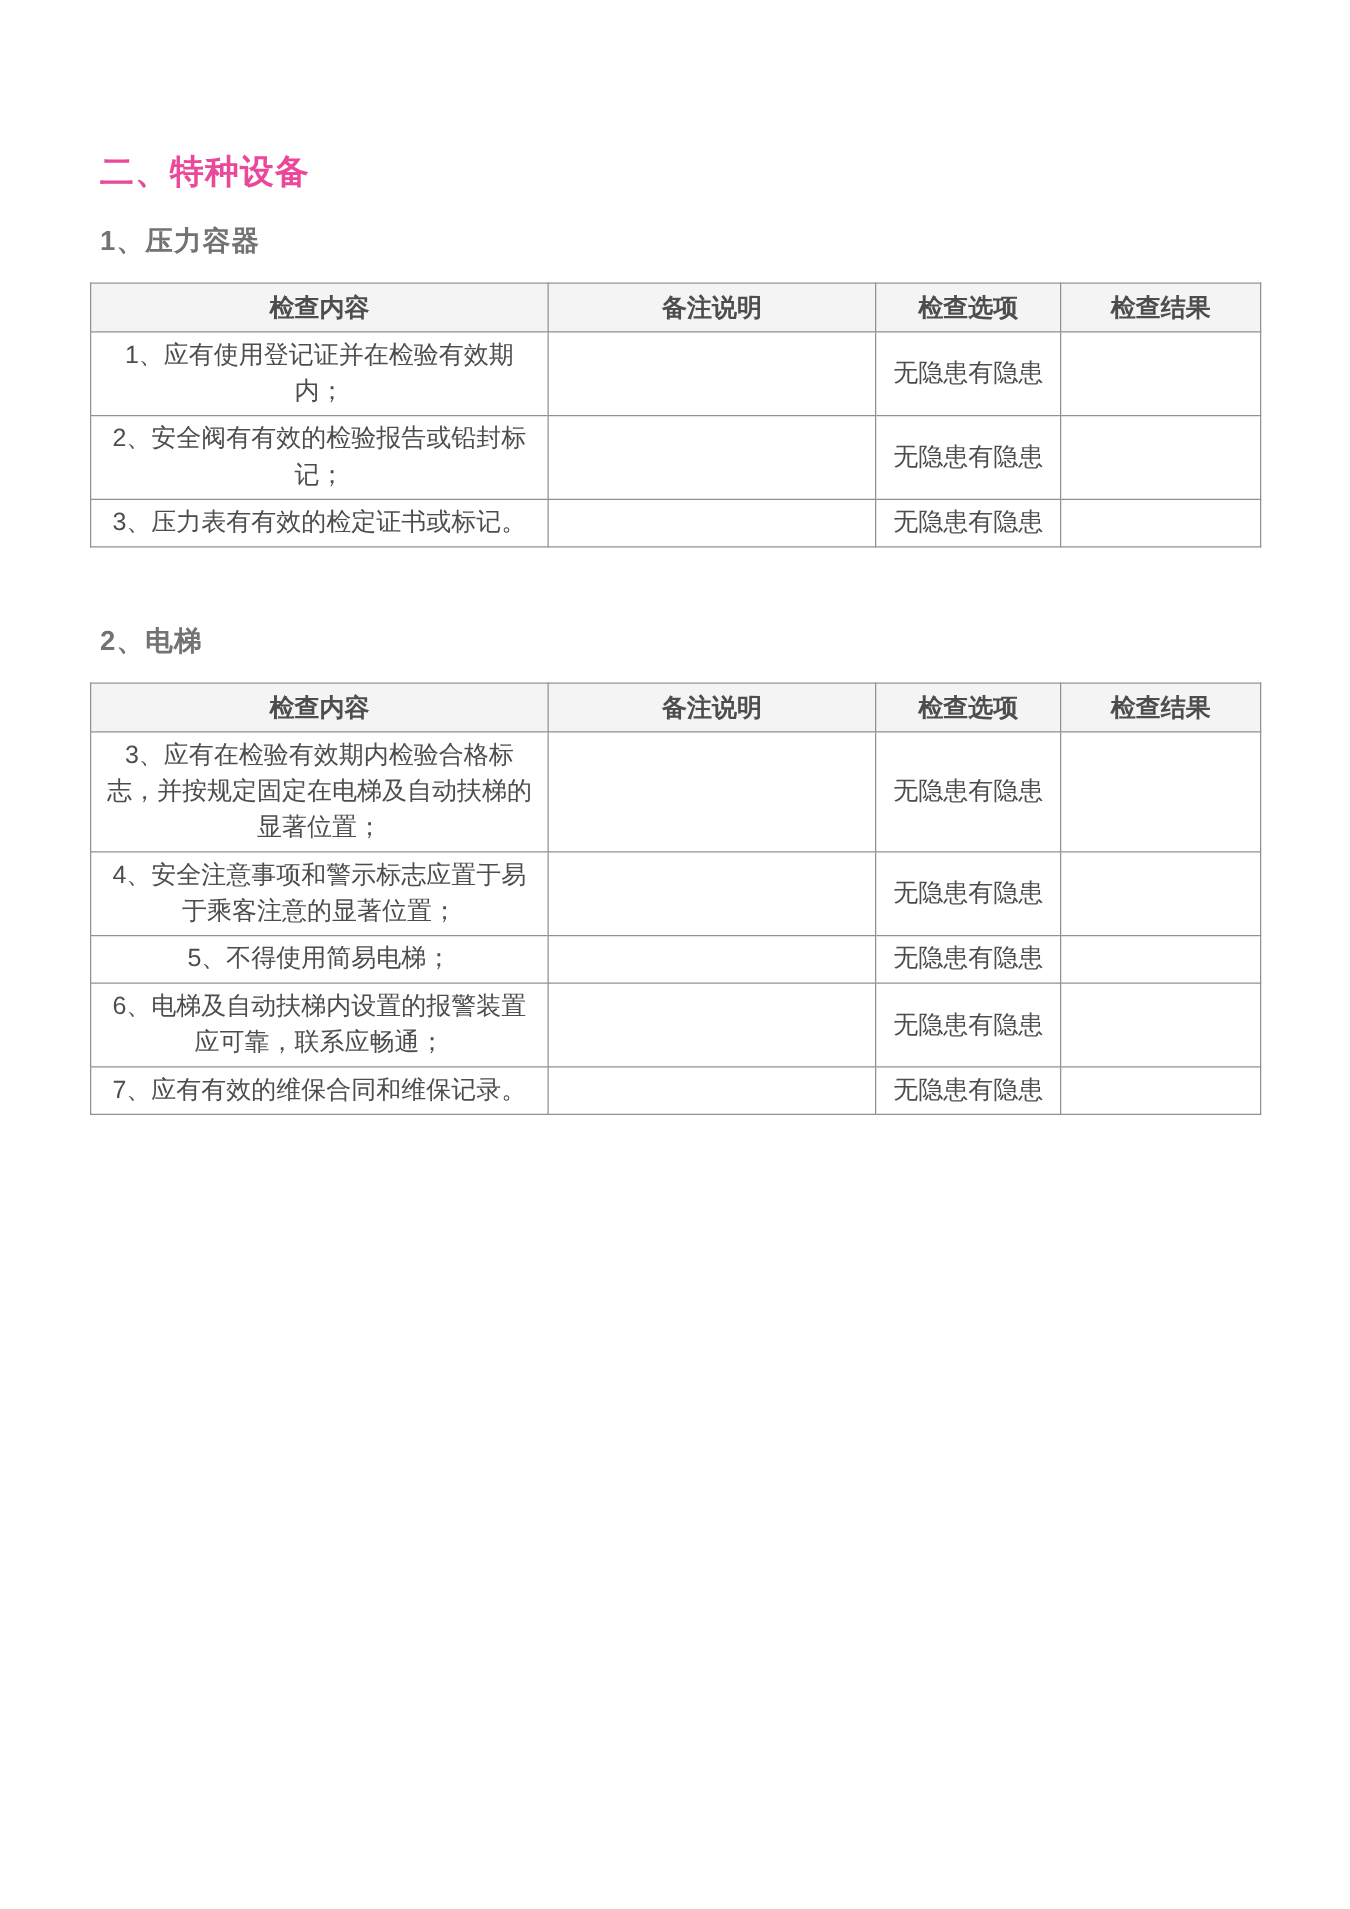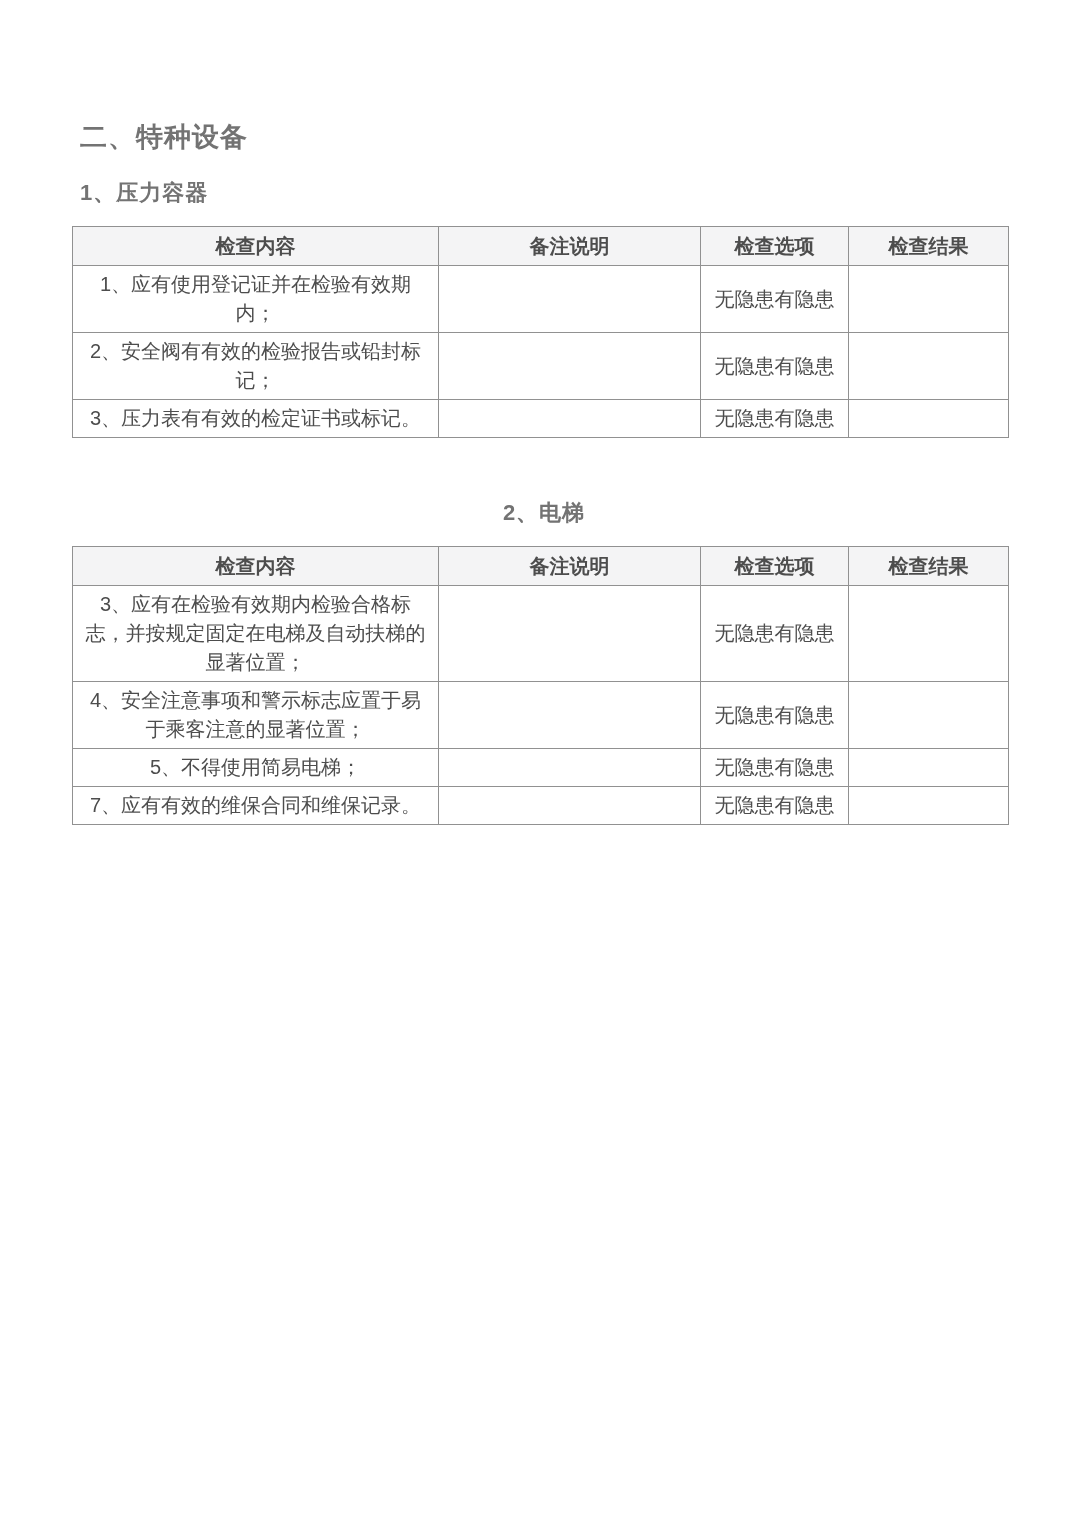--- a/index.html
+++ b/index.html
@@ -8,30 +8,30 @@
     width:1080px; height:1527px;
     background:#ffffff;
     box-sizing:border-box;
     padding:122px 72px 0 72px;
     font-family:"Liberation Sans","DejaVu Sans",sans-serif;
     color:#404040;
   }
   .section-title {
     margin:0 0 28px 8px;
     font-size:27px; line-height:30px;
-    font-weight:700; color:#737373;
+    font-weight:700; color:#ec4899;
     letter-spacing:1px;
   }
   .table-subtitle {
     margin:0 0 20px 8px;
     font-size:22px; line-height:26px;
     font-weight:600; color:#737373;
     letter-spacing:1px;
   }
-  .table-subtitle.second { margin-top:62px;text-align:center; }
+  .table-subtitle.second { margin-top:62px; }
   table.check-table {
     width:936px;
     border-collapse:collapse;
     table-layout:fixed;
   }
   .check-table th, .check-table td {
     border:1px solid #919191;
     font-size:20px;
     color:#4d4d4d;
     box-sizing:border-box;
@@ -131,20 +131,26 @@
         <td class="cell-option">无隐患有隐患</td>
         <td class="cell-result"></td>
       </tr>
       <tr>
         <td class="cell-content">5、不得使用简易电梯；</td>
         <td class="cell-note"></td>
         <td class="cell-option">无隐患有隐患</td>
         <td class="cell-result"></td>
       </tr>
       <tr>
+        <td class="cell-content">6、电梯及自动扶梯内设置的报警装置应可靠，联系应畅通；</td>
+        <td class="cell-note"></td>
+        <td class="cell-option">无隐患有隐患</td>
+        <td class="cell-result"></td>
+      </tr>
+      <tr>
         <td class="cell-content">7、应有有效的维保合同和维保记录。</td>
         <td class="cell-note"></td>
         <td class="cell-option">无隐患有隐患</td>
         <td class="cell-result"></td>
       </tr>
     </tbody>
   </table>
 
 </div>
 

